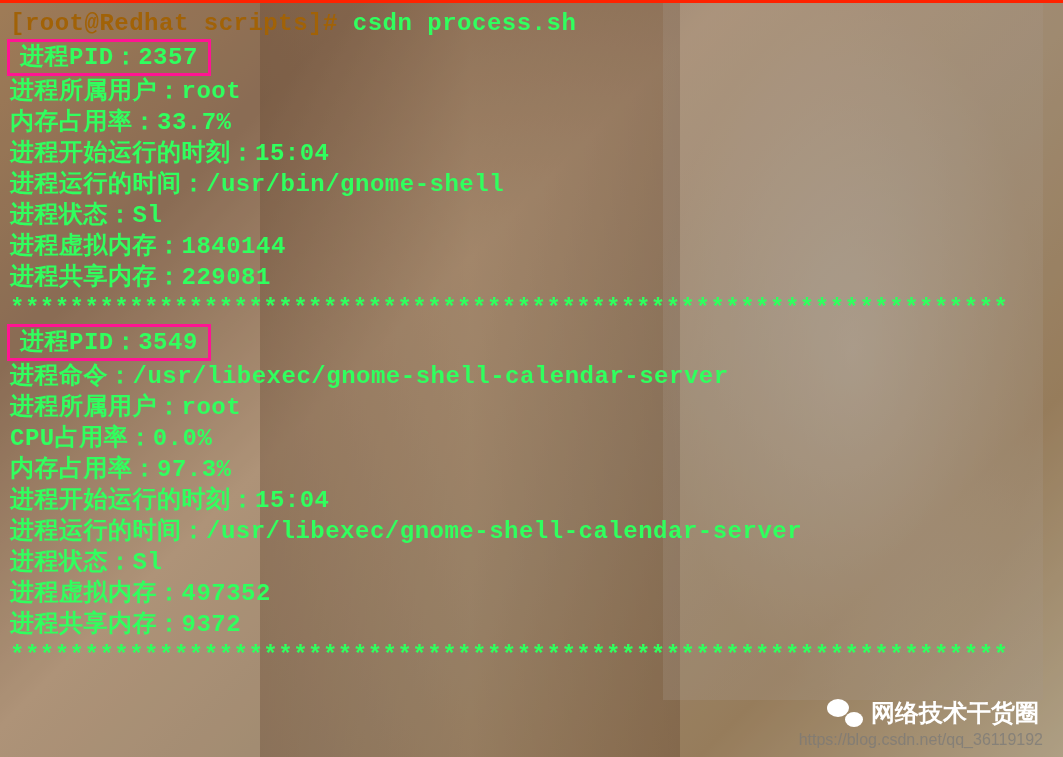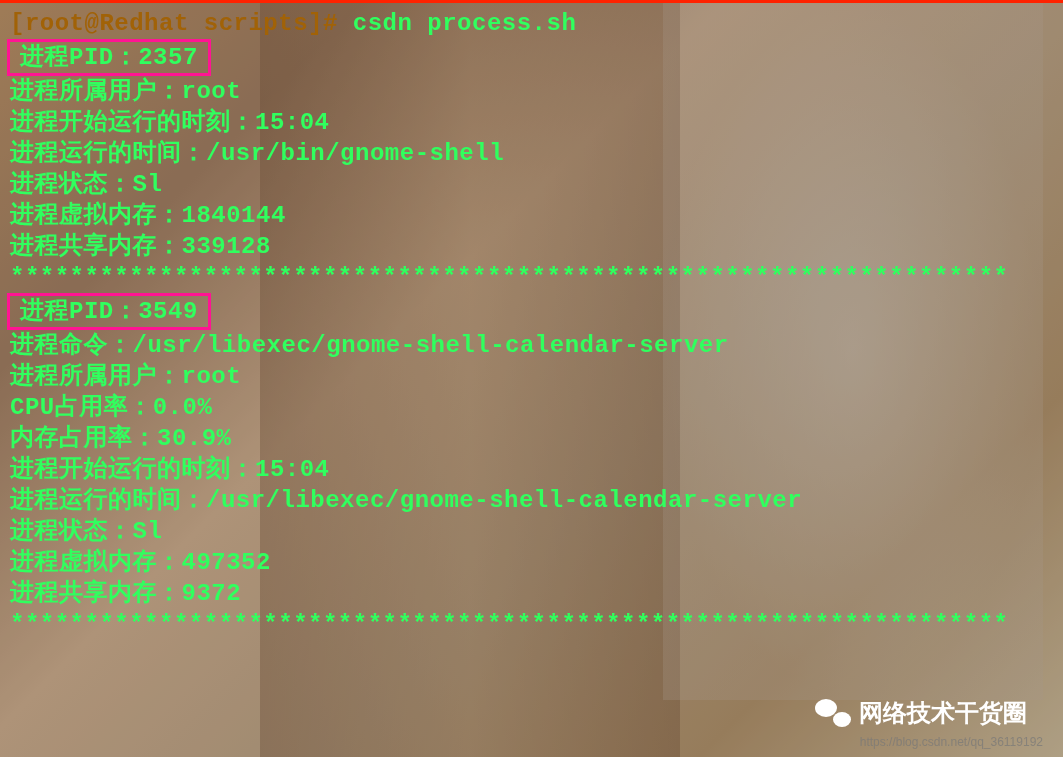--- a/index.html
+++ b/index.html
@@ -62,28 +62,28 @@
       display: inline-block;
       border: 3px solid #ff1493;
       padding: 0 10px;
       margin-left: -3px;
     }
     .watermark-bottom {
       position: absolute;
       bottom: 8px;
       right: 20px;
       color: rgba(120, 120, 120, 0.7);
-      font-size: 12px;
+      font-size: 16px;
       font-family: Arial, sans-serif;
       z-index: 3;
     }
     .wechat-badge {
       position: absolute;
       bottom: 28px;
-      right: 36px;
+      right: 24px;
       display: flex;
       align-items: center;
       gap: 8px;
       color: #ffffff;
       font-size: 24px;
       font-family: 'Microsoft YaHei', sans-serif;
       font-weight: bold;
       z-index: 3;
       margin-top: 28px;
     }
@@ -128,32 +128,33 @@
 <div class="top-red-line"></div>
 <div class="bg-shelf"></div>
 <div class="bg-person"></div>
 <div class="bg-overlay"></div>
 
 <div class="terminal">
   <div class="term-line"><span class="prompt-bracket">[root@Redhat scripts]# </span><span>csdn process.sh</span></div>
 
   <div class="term-line"><span class="highlight-box">进程PID：2357</span></div>
   <div class="term-line">进程所属用户：root</div>
+  <div class="term-line">内存占用率：33.7%</div>
   <div class="term-line">进程开始运行的时刻：15:04</div>
   <div class="term-line">进程运行的时间：/usr/bin/gnome-shell</div>
   <div class="term-line">进程状态：Sl</div>
   <div class="term-line">进程虚拟内存：1840144</div>
-  <div class="term-line">进程共享内存：339128</div>
+  <div class="term-line">进程共享内存：229081</div>
   <div class="term-line">*******************************************************************</div>
 
   <div class="term-line"><span class="highlight-box">进程PID：3549</span></div>
   <div class="term-line">进程命令：/usr/libexec/gnome-shell-calendar-server</div>
   <div class="term-line">进程所属用户：root</div>
   <div class="term-line">CPU占用率：0.0%</div>
-  <div class="term-line">内存占用率：30.9%</div>
+  <div class="term-line">内存占用率：97.3%</div>
   <div class="term-line">进程开始运行的时刻：15:04</div>
   <div class="term-line">进程运行的时间：/usr/libexec/gnome-shell-calendar-server</div>
   <div class="term-line">进程状态：Sl</div>
   <div class="term-line">进程虚拟内存：497352</div>
   <div class="term-line">进程共享内存：9372</div>
   <div class="term-line">*******************************************************************</div>
 </div>
 
 <div class="wechat-badge">
   <div class="wechat-icon"></div>

